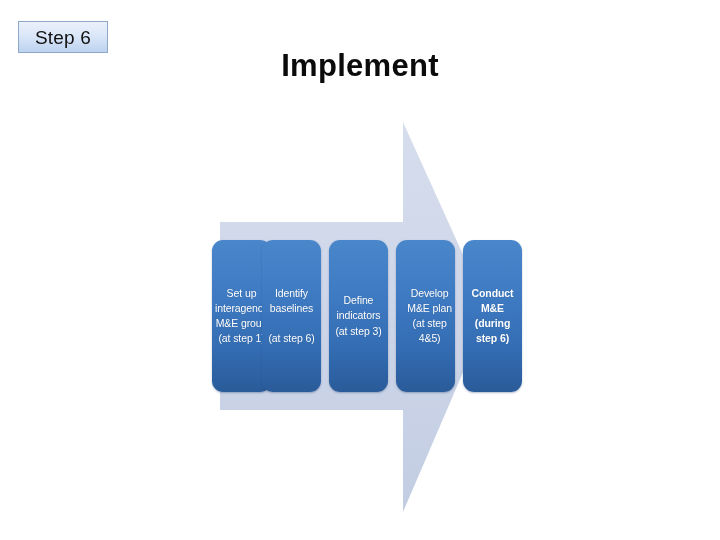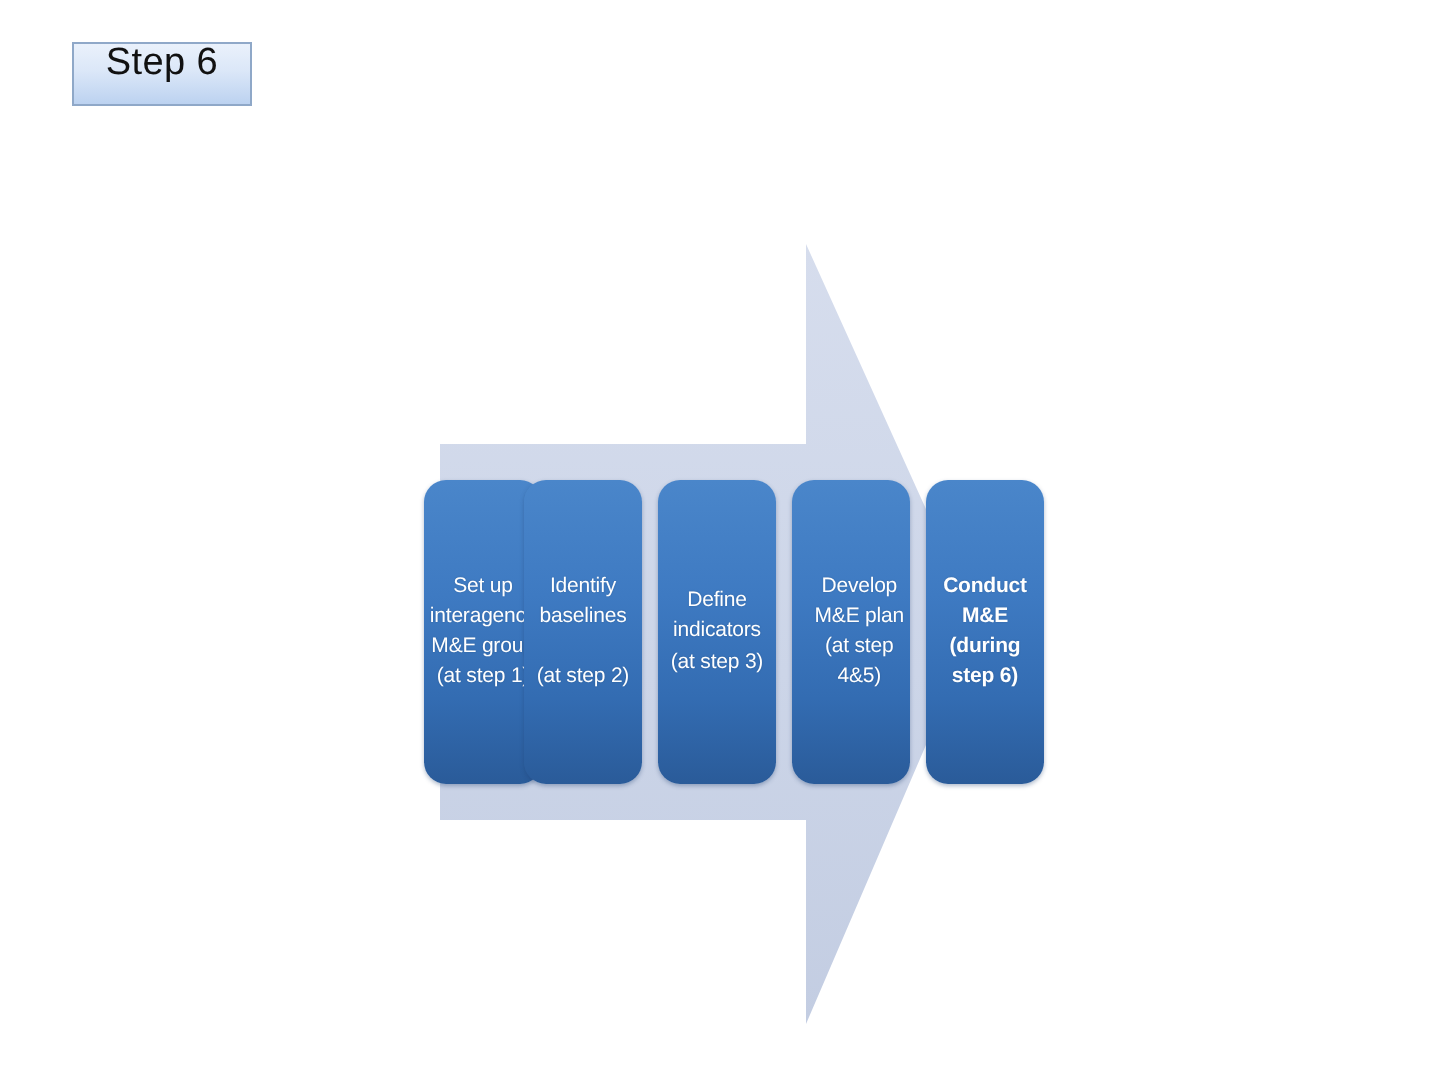--- a/index.html
+++ b/index.html
@@ -15,29 +15,29 @@
     position: relative;
     width: 720px;
     height: 540px;
     background: #ffffff;
     overflow: hidden;
   }
 
   
   #step-badge {
     position: absolute;
-    left: 36px;
+    left: 18px;
     top: 21px;
     width: 90px;
     height: 32px;
     box-sizing: border-box;
     border: 1px solid #8fa8c8;
     background: linear-gradient(to bottom, #eaf1fb 0%, #dbe7f8 45%, #bcd2f0 100%);
     display: flex;
-    align-items: flex-start;
+    align-items: center;
     justify-content: center;
   }
   #step-badge .badge-text {
     font-family: "Liberation Sans", sans-serif;
     font-size: 19px;
     color: #111111;
     letter-spacing: 0.2px;
     line-height: 1;
   }
 
@@ -110,20 +110,21 @@
 </style>
 </head>
 <body>
 
 <div id="slide">
 
   <div id="step-badge">
     <span class="badge-text">Step 6</span>
   </div>
 
+  <div id="slide-title">Implement</div>
 
   <div id="diagram">
 
     <svg id="arrow-shape" viewBox="0 0 720 540" aria-hidden="true">
       <defs>
         <linearGradient id="arrowGrad" x1="0" y1="0" x2="0" y2="1">
           <stop offset="0%" stop-color="#d6dded"></stop>
           <stop offset="55%" stop-color="#ccd5e8"></stop>
           <stop offset="100%" stop-color="#c3cde2"></stop>
         </linearGradient>
@@ -138,21 +139,21 @@
         <span class="box-label">Set up
 interagency
 M&amp;E group
 (at step 1)</span>
       </div>
 
       <div class="process-box box-2">
         <span class="box-label">Identify
 baselines
 
-(at step 2)</span>
+(at step 6)</span>
       </div>
 
       <div class="process-box box-3">
         <span class="box-label">Define
 indicators
 (at step 3)</span>
       </div>
 
       <div class="process-box box-4">
         <span class="box-label">Develop

